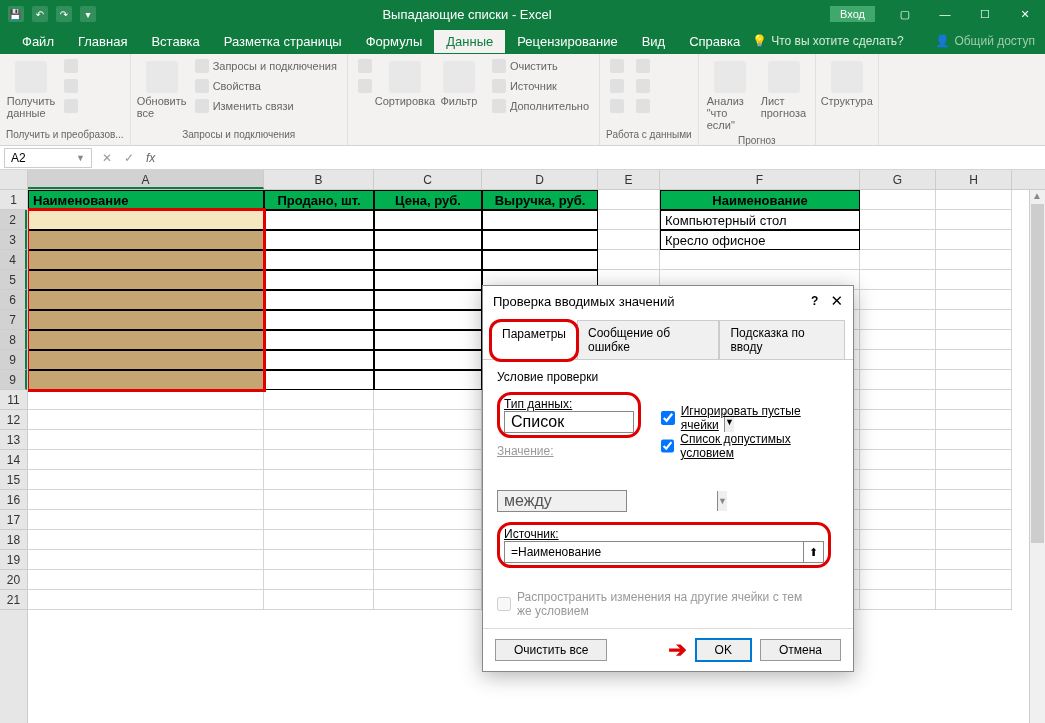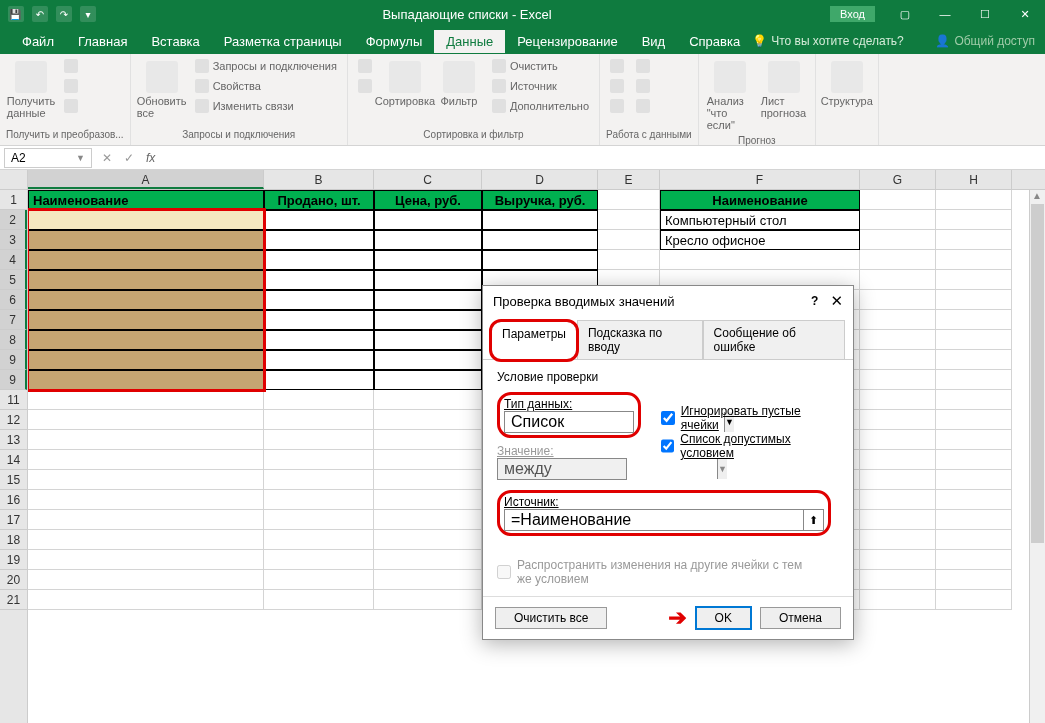--- a/index.html
+++ b/index.html
@@ -70,28 +70,28 @@
 .dialog-title .close { cursor: pointer; font-size: 15px; }
 .dialog-tabs { display: flex; padding: 4px 8px 0 8px; border-bottom: 1px solid #ccc; gap: 0; }
 .dtab { padding: 5px 10px; border: 1px solid #ccc; border-bottom: none; background: #f0f0f0; cursor: pointer; font-size: 12px; }
 .dtab.active { background: #fff; position: relative; top: 1px; }
 .dtab.highlighted { outline: 3px solid #e00000; outline-offset: -1px; border-radius: 10px; }
 .dialog-body { padding: 10px 14px; }
 .fieldset-label { font-size: 12px; margin-bottom: 6px; }
 .field-row { margin: 4px 0; }
 .field-label { font-size: 12px; text-decoration: underline; display: inline-block; }
 .combo { display: flex; width: 130px; border: 1px solid #888; height: 22px; background: #fff; }
-.combo.disabled { background: #f0f0f0; color: #888; }
+.combo.disabled { background: #f0f0f0; color: #888; margin-top: 32px; }
 .combo input { flex: 1; border: none; padding: 0 6px; font-size: 16px; background: transparent; }
 .combo .dd-btn { width: 18px; border-left: 1px solid #888; text-align: center; line-height: 20px; font-size: 9px; cursor: pointer; background: #efefef; }
 .red-ring { border: 3px solid #e00000; border-radius: 14px; padding: 2px 4px; margin: 2px 0; display: inline-block; }
 .checkbox-row { display: flex; align-items: center; gap: 6px; font-size: 12px; margin: 0 0; }
 .checkbox-row input { width: 14px; height: 14px; }
 .source-box { display: flex; border: 1px solid #888; height: 22px; width: 100%; }
-.source-box input { flex: 1; border: none; padding: 0 6px; font-size: 16px; }
+.source-box input { flex: 1; border: none; padding: 0 6px; font-size: 12px; }
 .source-box .pick { width: 20px; border-left: 1px solid #888; text-align: center; cursor: pointer; line-height: 20px; font-size: 11px; }
 .dialog-footer { border-top: 1px solid #ddd; padding: 8px 12px; display: flex; align-items: center; }
 .dlg-btn { padding: 3px 18px; border: 1px solid #999; background: #efefef; cursor: pointer; font-size: 12px; }
 .dlg-btn.primary { border: 2px solid #0078d4; }
 .red-arrow { color: #e00000; font-size: 22px; font-weight: bold; margin-right: 8px; }
 .disabled-text { color: #999; }
 
 .vscroll { position: absolute; right: 0; top: 20px; bottom: 0; width: 16px; background: #f0f0f0; border-left: 1px solid #ccc; }
 .vscroll-thumb { position: absolute; top: 14px; left: 1px; right: 1px; height: 60%; background: #cdcdcd; }
 </style>
@@ -206,21 +206,20 @@
         <div class="rbtn-small">
             <div class="ricon-s"></div>
             <span>Источник</span>
           </div>
         <div class="rbtn-small">
             <div class="ricon-s"></div>
             <span>Дополнительно</span>
           </div>
       </div>
     </div>
-    <div class="rgroup-label">Сортировка и фильтр</div>
   </div>
   <div class="rgroup">
     <div class="rgroup-body">
       <div class="rcol">
         <div class="rbtn-small">
             <div class="ricon-s"></div>
           </div>
         <div class="rbtn-small">
             <div class="ricon-s"></div>
           </div>
@@ -538,22 +537,22 @@
 </div>
 
 <div class="dialog">
   <div class="dialog-title">
     <span class="t">Проверка вводимых значений</span>
     <span class="help">?</span>
     <span class="close">✕</span>
   </div>
   <div class="dialog-tabs">
     <div class="dtab active highlighted">Параметры</div>
+    <div class="dtab">Сообщение об ошибке</div>
     <div class="dtab">Подсказка по вводу</div>
-    <div class="dtab">Сообщение об ошибке</div>
   </div>
   <div class="dialog-body">
     <div class="fieldset-label">Условие проверки</div>
     <div style="display:flex;gap:20px;align-items:flex-start">
       <div>
         <div class="red-ring">
           <div class="field-label">Тип данных:</div>
           <div class="combo">
             <input readonly="" value="Список" style="">
             <div class="dd-btn">▼</div>

